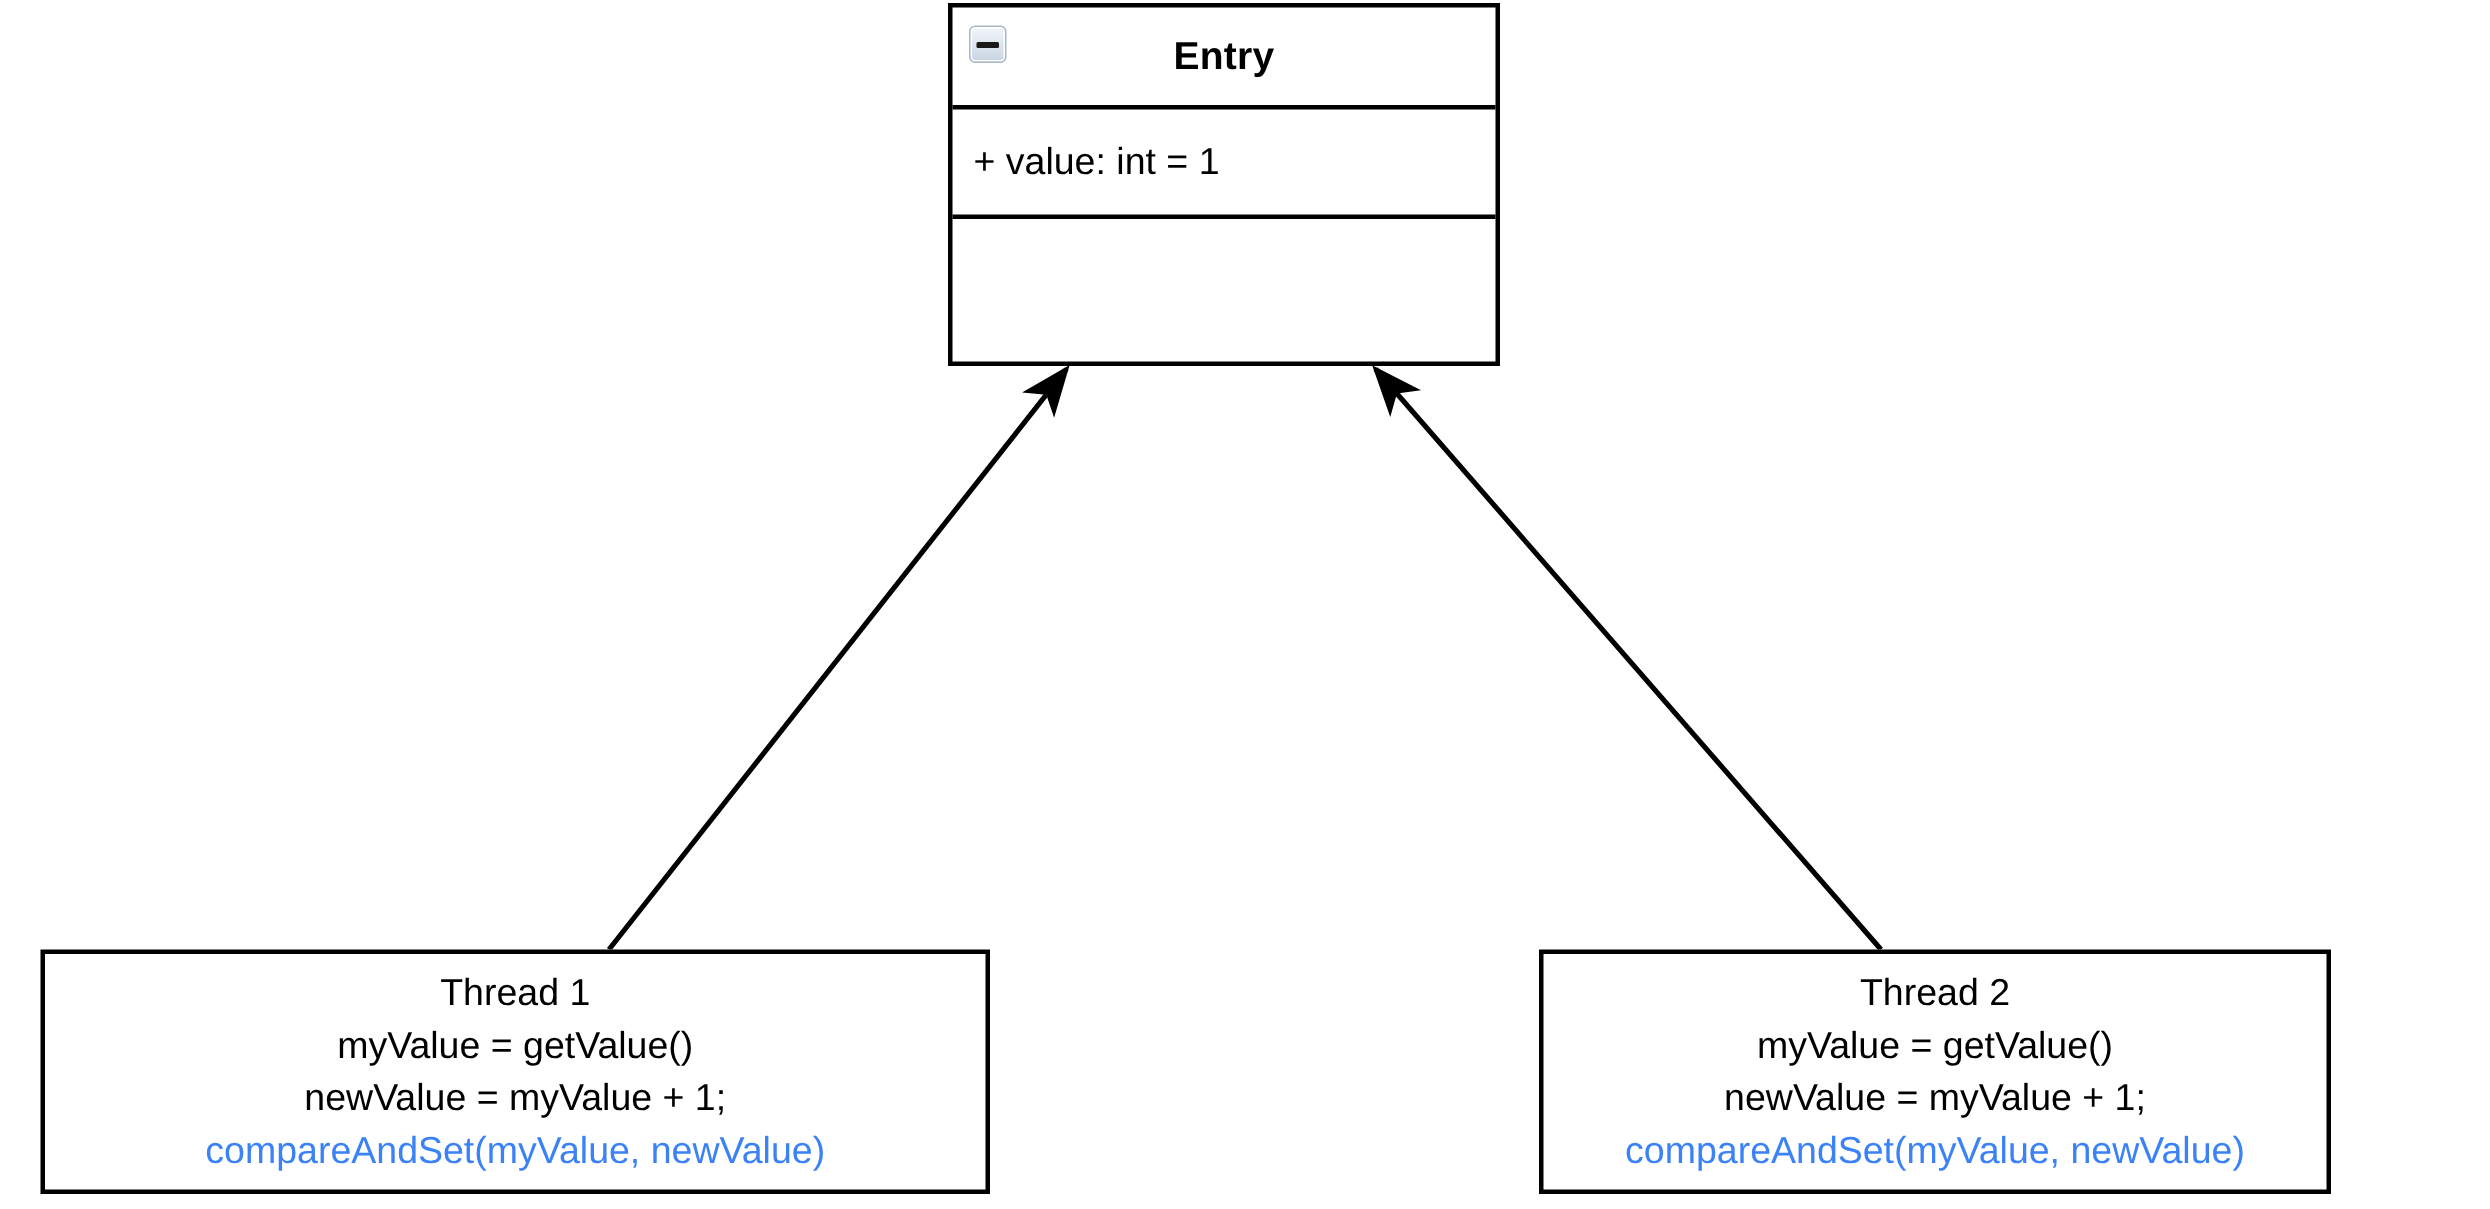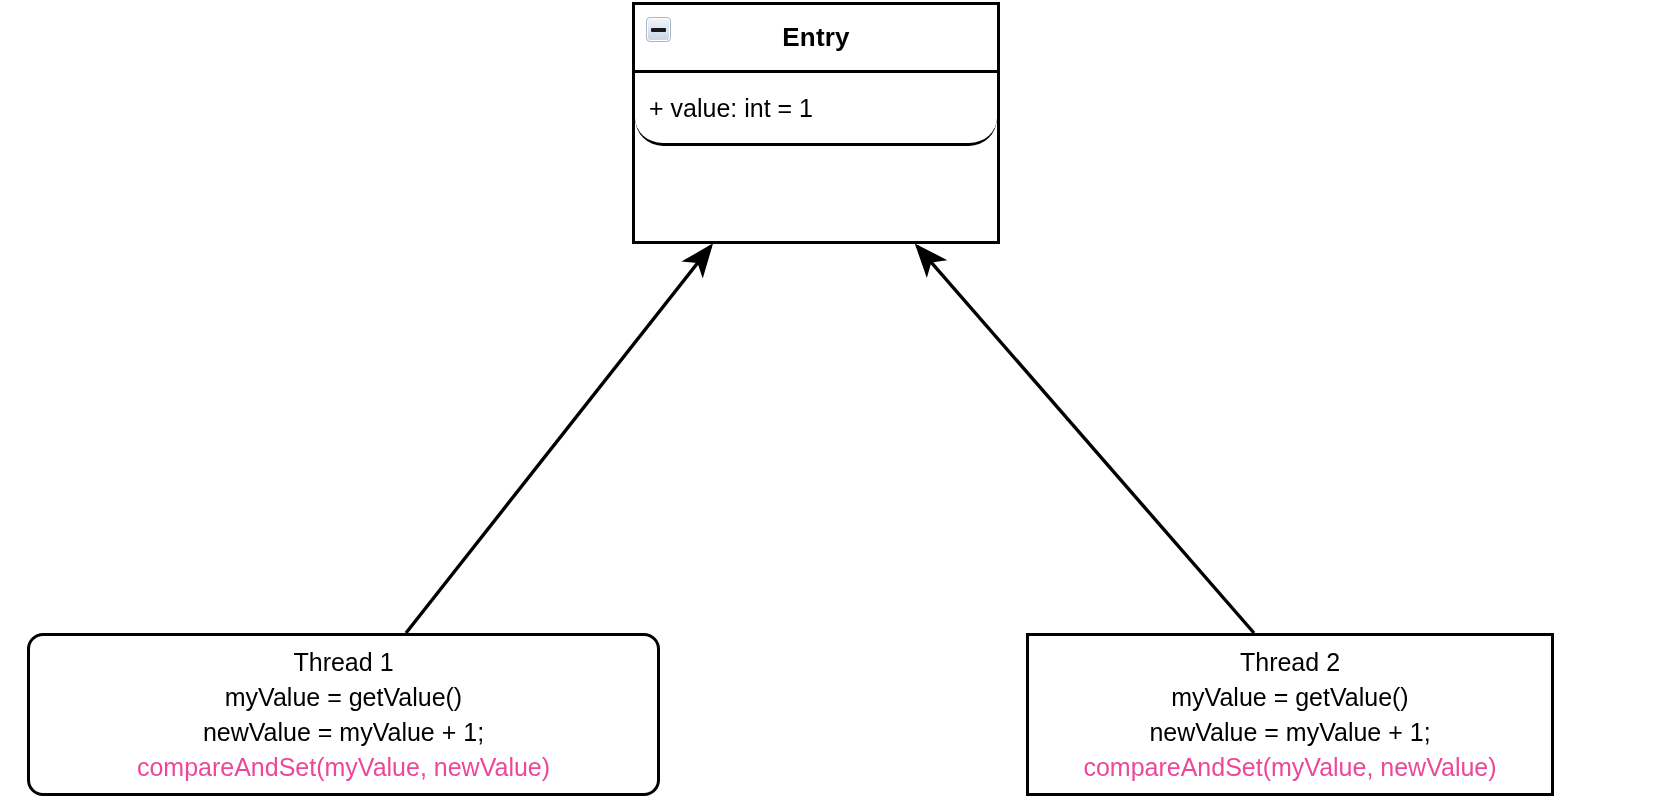--- a/index.html
+++ b/index.html
@@ -78,21 +78,20 @@
     background: #1a1a1a;
     border-radius: 1px;
   }
   #entry-attributes {
     height: 73px;
     border-bottom: 3px solid #000000;
     box-sizing: border-box;
     display: flex;
     align-items: center;
     padding-left: 14px;
-    border-radius: 28px;
   }
   .attr-row {
     font-size: 25px;
     color: #000000;
     white-space: nowrap;
   }
   #entry-operations {
     height: 96px;
     box-sizing: border-box;
   }
@@ -108,37 +107,36 @@
     flex-direction: column;
     align-items: center;
     justify-content: center;
     padding: 4px 6px;
   }
   #thread1-box {
     left: 27px;
     top: 633px;
     width: 633px;
     height: 163px;
-    border-radius: 16px;
   }
   #thread2-box {
     left: 1026px;
     top: 633px;
     width: 528px;
     height: 163px;
   }
   .thread-line {
     font-size: 25px;
     line-height: 35px;
     color: #000000;
     white-space: nowrap;
     text-align: center;
   }
   .thread-line.highlight {
-    color: #ec4899;
+    color: #3b82f6;
   }
 </style>
 </head>
 <body>
 
 <div id="canvas">
 
   <svg id="connectors" viewBox="0 0 1660 806" width="1660" height="806" xmlns="http://www.w3.org/2000/svg">
     <defs>
       <marker id="arrowhead-solid" markerWidth="11" markerHeight="11" refX="9" refY="4" orient="auto" markerUnits="strokeWidth">

